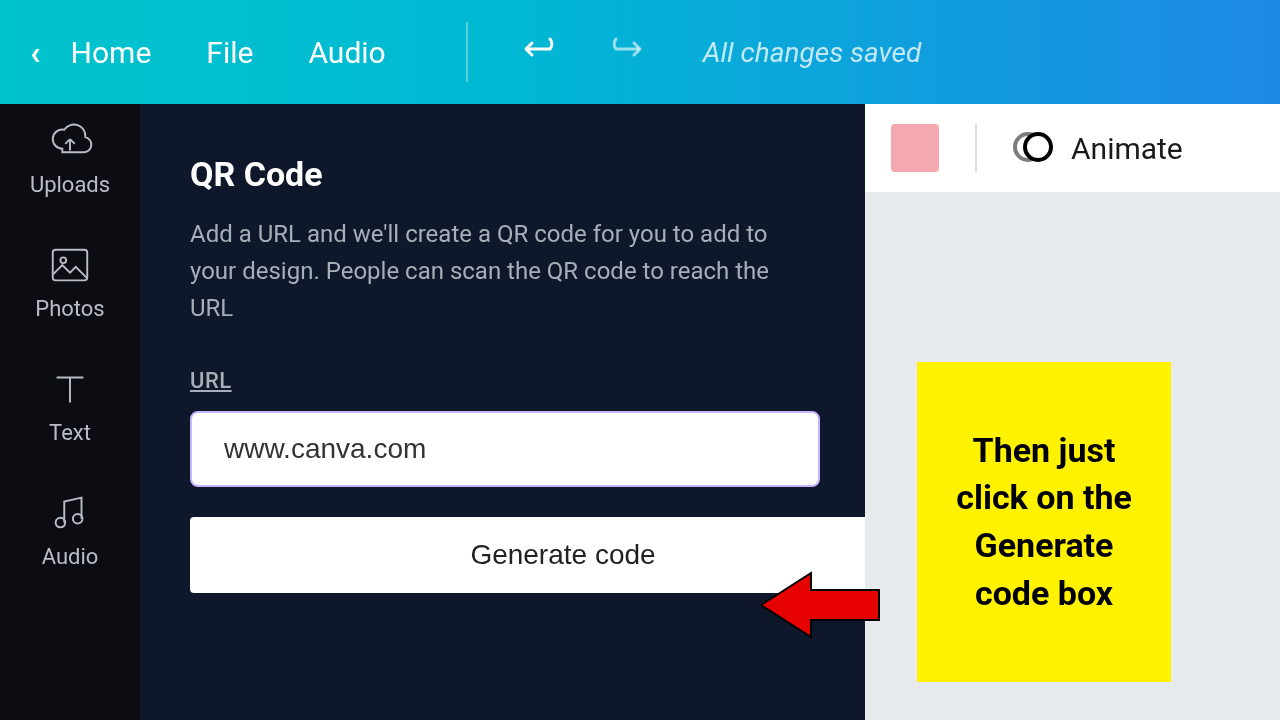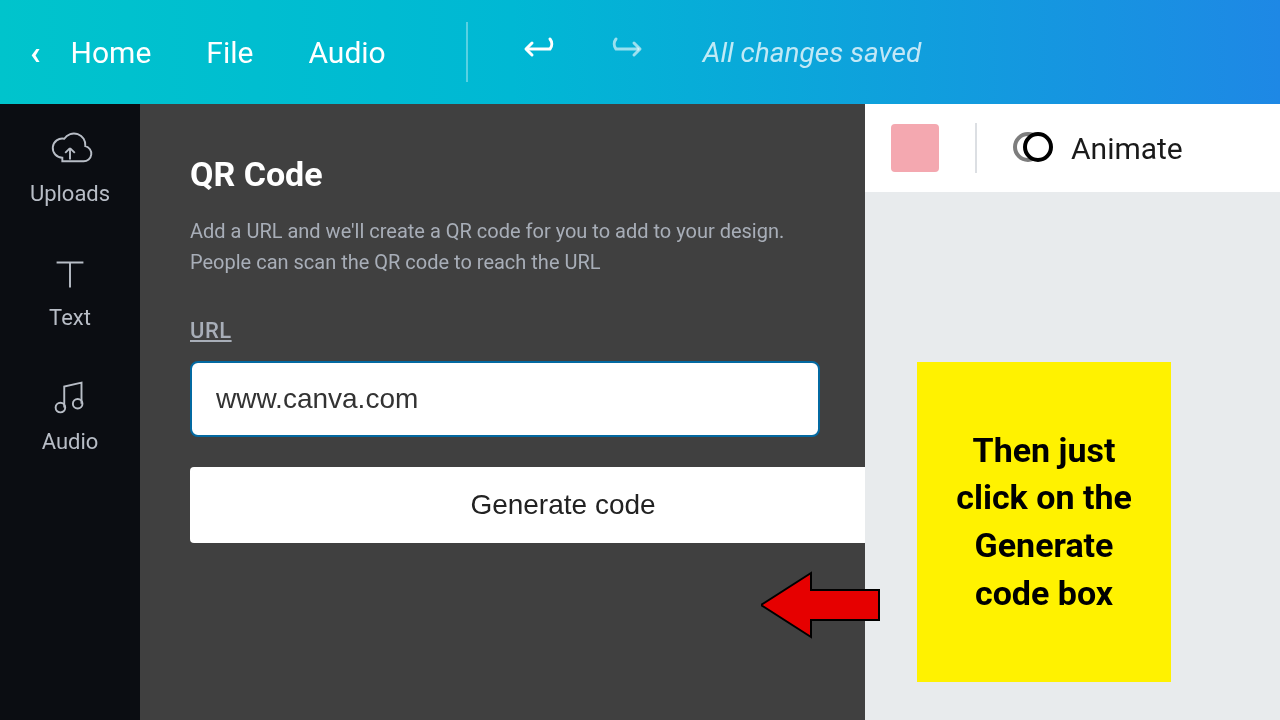--- a/index.html
+++ b/index.html
@@ -52,71 +52,71 @@
     width: 100%;
   }
 
   
   .rail {
     width: 140px;
     background: #0b0d12;
     display: flex;
     flex-direction: column;
     align-items: center;
-    padding-top: 23px;
+    padding-top: 14px;
     gap: 45px;
   }
   .rail-item {
     display: flex;
     flex-direction: column;
     align-items: center;
     color: #b8bdc6;
     cursor: pointer;
     gap: 8px;
   }
   .rail-item svg { width: 46px; height: 46px; stroke: #b8bdc6; fill: none; stroke-width: 2; }
   .rail-item span { font-size: 22px; }
 
   
   .sidepanel {
     width: 725px;
-    background: #404040;
+    background: #0f172a;
     padding: 50px 40px 40px 50px;
     color: #e6e8eb;
   }
   .panel-title {
     font-size: 34px;
     font-weight: 700;
     color: #fff;
     margin-bottom: 22px;
   }
   .panel-desc {
-    font-size: 20px;
+    font-size: 24px;
     line-height: 1.55;
     color: #a8aeb8;
     margin-bottom: 40px;
     max-width: 600px;
   }
   .field-label {
     font-size: 22px;
     color: #a8aeb8;
     font-weight: 500;
     margin-bottom: 18px;
     letter-spacing: 0.5px;
     text-decoration: underline;
   }
   .url-input {
     width: 630px;
     height: 76px;
     background: #fff;
-    border: 2px solid #0369a1;
+    border: 2px solid #c4b5fd;
     border-radius: 8px;
     font-size: 28px;
     color: #333;
-    padding: 0 24px;
+    padding: 0 32px;
     outline: none;
     margin-bottom: 30px;
   }
   .gen-btn {
     width: 746px;
     height: 76px;
     background: #fff;
     border: none;
     border-radius: 4px;
     font-size: 28px;
@@ -222,20 +222,28 @@
   <div class="rail">
     <div class="rail-item">
       <svg viewBox="0 0 48 48">
           <path d="M16 32a10 10 0 1 1 2-19.8A12 12 0 0 1 40 20a8 8 0 0 1-2 15.8H16z"></path>
           <path d="M24 34V22m0 0l-5 5m5-5l5 5"></path>
         </svg>
       <span>Uploads</span>
     </div>
     <div class="rail-item">
       <svg viewBox="0 0 48 48">
+          <rect x="6" y="8" width="36" height="32" rx="3"></rect>
+          <circle cx="17" cy="19" r="3"></circle>
+          <path d="M6 34l10-10 8 8 6-6 12 12"></path>
+        </svg>
+      <span>Photos</span>
+    </div>
+    <div class="rail-item">
+      <svg viewBox="0 0 48 48">
           <path d="M10 12h28M24 12v26"></path>
         </svg>
       <span>Text</span>
     </div>
     <div class="rail-item">
       <svg viewBox="0 0 48 48">
           <path d="M18 34V12l18-4v22"></path>
           <circle cx="14" cy="34" r="5"></circle>
           <circle cx="32" cy="30" r="5"></circle>
         </svg>

